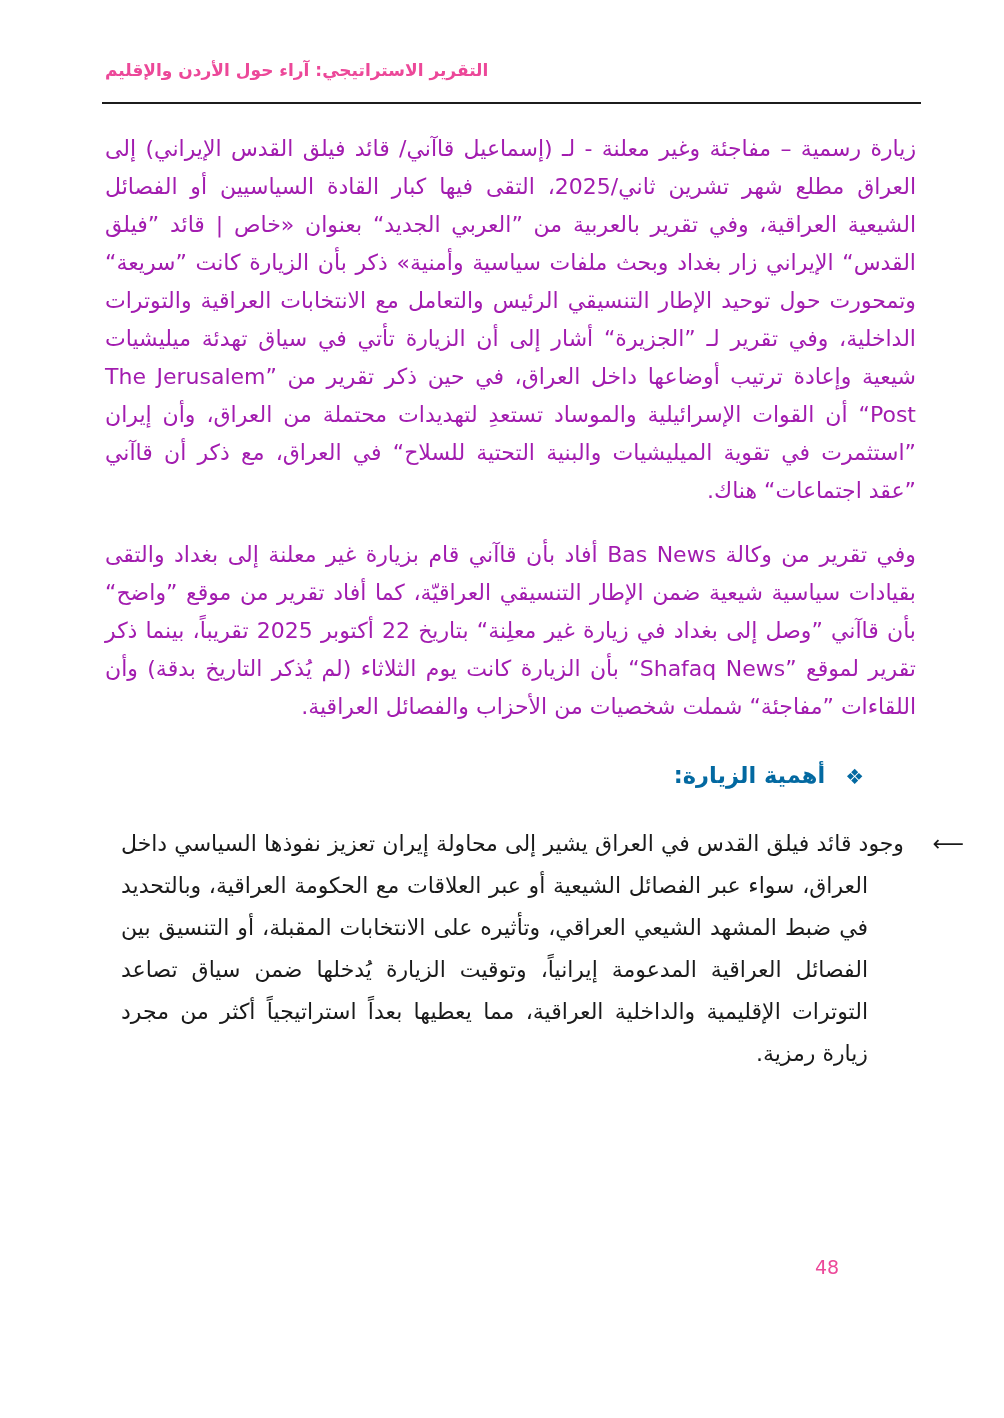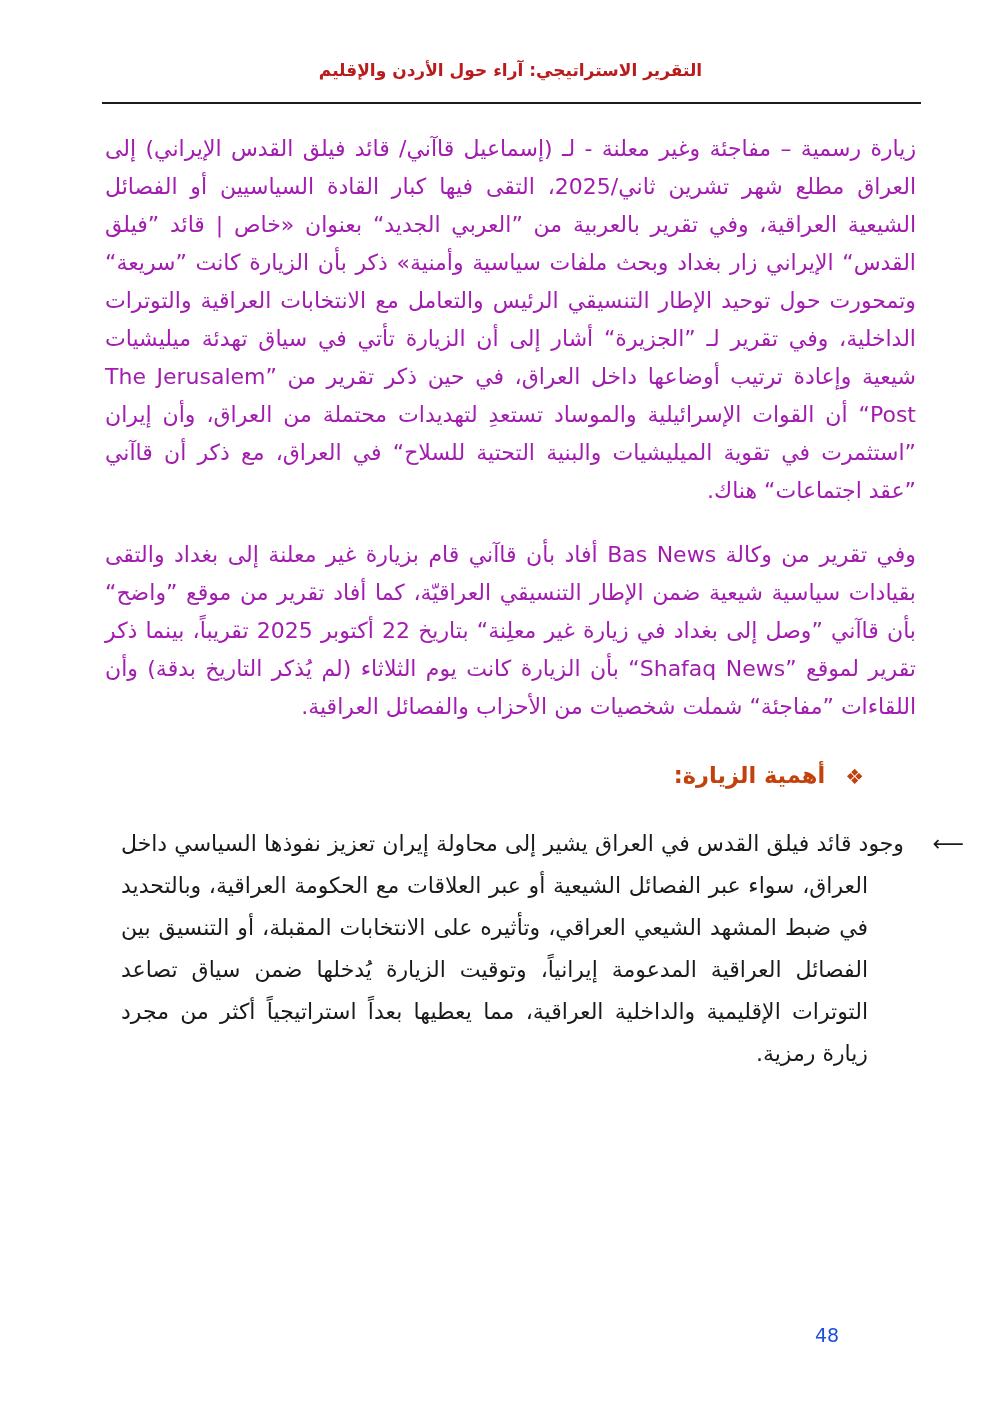--- a/index.html
+++ b/index.html
@@ -13,25 +13,25 @@
     height: 1418px;
     background: #ffffff;
     direction: rtl;
     font-family: "DejaVu Sans", sans-serif;
     color: #1a1a1a;
     box-sizing: border-box;
     padding: 56px 88px 0 105px;
     overflow: hidden;
   }
   .header-title {
-    text-align: center;
+    text-align: left;
     font-size: 17px;
     font-weight: bold;
     line-height: 28px;
-    color: #b91c1c;
+    color: #ec4899;
   }
   .header-rule {
     border: none;
     border-top: 2px solid #1c1c1c;
     margin: 18px -5px 0 -3px;
   }
   .lead-heading {
     margin: 56px 0 0 0;
     color: #1a5173;
     font-size: 22.5px;
@@ -43,21 +43,21 @@
   }
   .body-par {
     margin: 26px 0 0 0;
     font-size: 22px;
     line-height: 38px;
     text-align: justify;
     color: #a21caf;
   }
   .section-heading {
     margin: 32px 52px 1px 0;
-    color: #c2410c;
+    color: #0369a1;
     font-size: 22.5px;
     font-weight: bold;
     line-height: 34px;
   }
   .section-heading .bullet-icon {
     display: inline-block;
     margin-left: 20px;
     font-size: 21px;
     transform: translateY(1px);
   }
@@ -70,23 +70,23 @@
     text-indent: -48px;
   }
   .arrow-par .arrow-icon {
     display: inline-block;
     margin-left: 12px;
     font-weight: normal;
   }
   .page-number {
     position: absolute;
     left: 815px;
-    top: 1324px;
+    top: 1256px;
     font-size: 19px;
-    color: #1d4ed8;
+    color: #ec4899;
     direction: ltr;
   }
 </style>
 </head>
 <body>
 
 <div class="page">
 
   <header>
     <div class="header-title">التقرير الاستراتيجي: آراء حول الأردن والإقليم</div>

